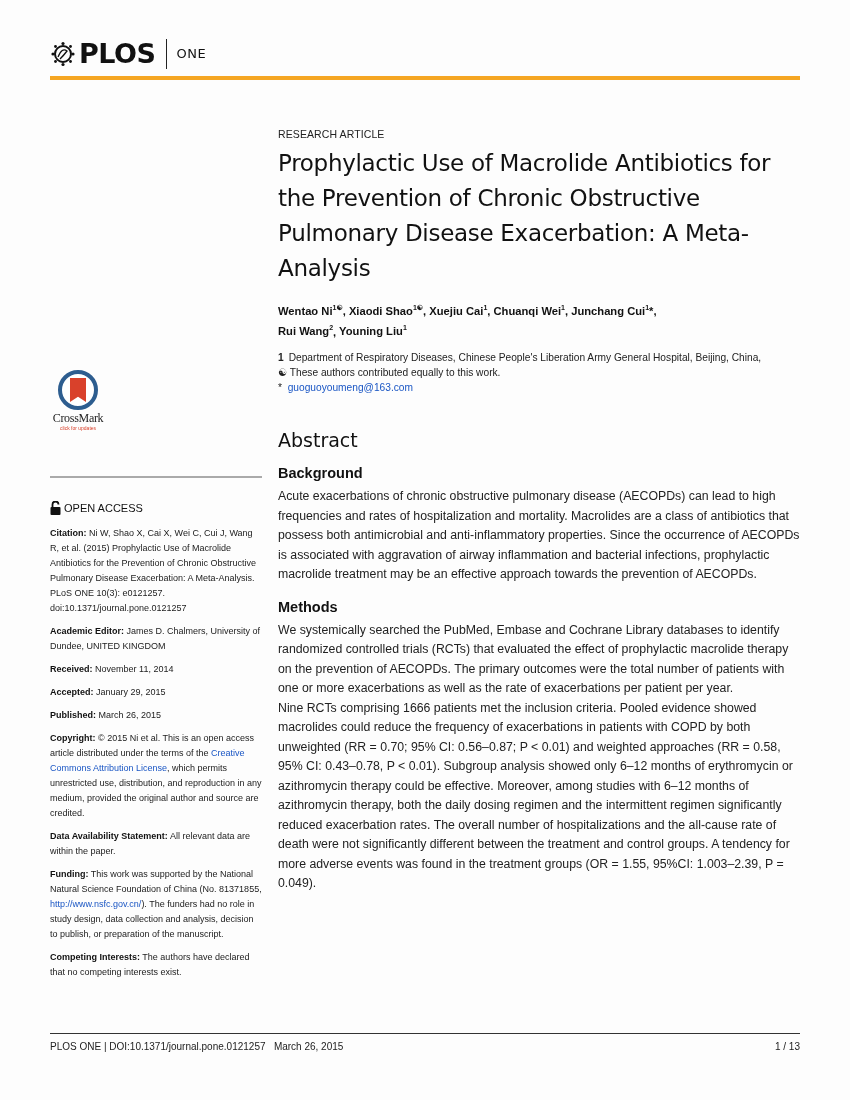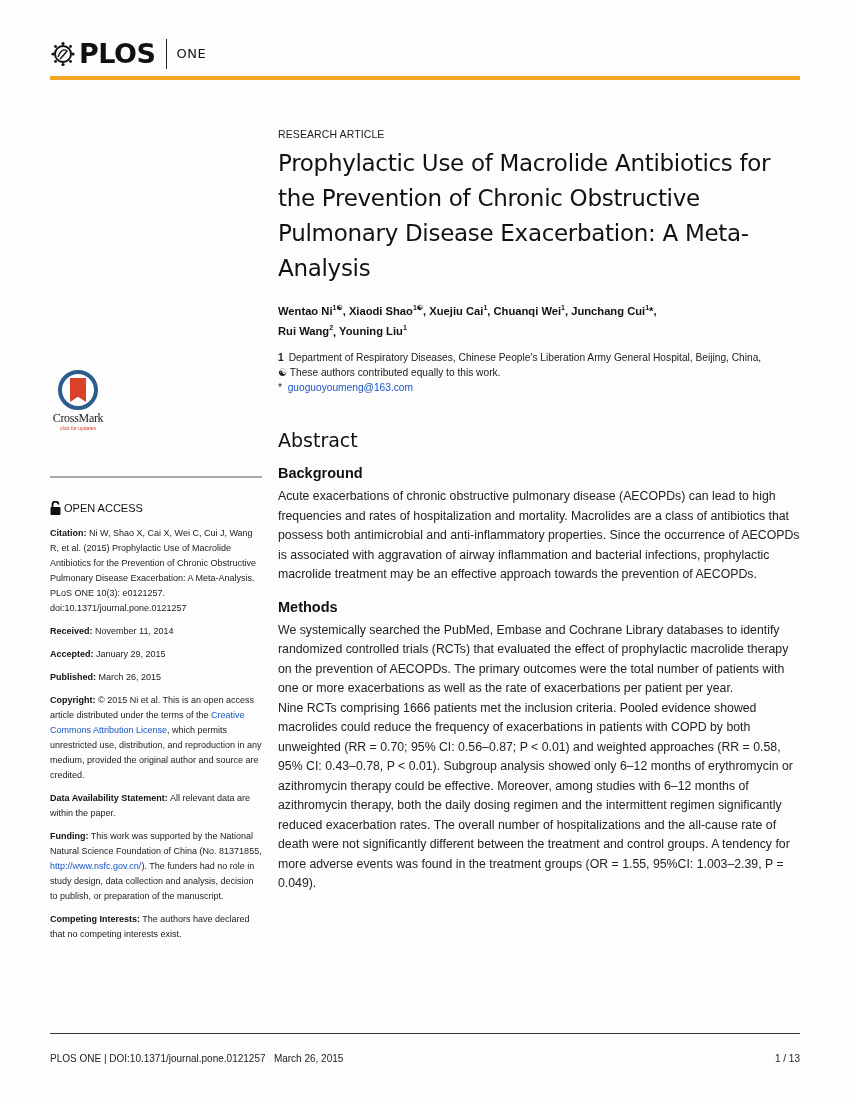--- a/index.html
+++ b/index.html
@@ -33,21 +33,21 @@
   .cm-text { font-family: "Liberation Serif", serif; font-size: 12px; color: #222; margin-top: 1px; letter-spacing: -0.3px; }
   .cm-sub { font-size: 5px; color: #d9412b; margin-top: -1px; }
   .side-rule { position: absolute; left: 0; top: 106px; width: 212px; height: 2px; background: #aaa; }
   .oa { position: absolute; left: 0; top: 131px; display: flex; align-items: center; font-size: 11px; color: #111; justify-content: center; }
   .oa-icon { margin-right: 3px; }
   .side-block { font-size: 9px; line-height: 15px; color: #222; margin: 0 0 8px 0; }
   .side-block b { color: #111; }
   .side-text { position: absolute; left: 0; top: 156px; width: 212px; }
 
   .foot-rule { position: absolute; left: 50px; top: 1033px; width: 750px; height: 1px; background: #333; }
-  .footer { position: absolute; left: 50px; top: 1041px; width: 750px; font-size: 10px; color: #222; display: flex; justify-content: space-between; margin-top: 12px; }
+  .footer { position: absolute; left: 50px; top: 1041px; width: 750px; font-size: 10px; color: #222; display: flex; justify-content: space-between; }
 </style>
 </head>
 <body>
 
 <div class="header-logo">
   <svg width="26" height="26" viewBox="0 0 26 26">
     <circle cx="13" cy="13" r="8" fill="none" stroke="#111" stroke-width="2"></circle>
     <path d="M8 16 Q12 6 17 10 Q14 14 10 18" fill="none" stroke="#111" stroke-width="1.3"></path>
     <circle cx="3" cy="13" r="1.6" fill="#111"></circle>
       <circle cx="23" cy="13" r="1.6" fill="#111"></circle>
@@ -114,20 +114,21 @@
   <div class="oa">
     <svg class="oa-icon" width="11" height="14" viewBox="0 0 11 14">
       <path d="M2.5 6 V3.5 a3 3 0 0 1 6 0" fill="none" stroke="#111" stroke-width="1.8"></path>
       <rect x="0.5" y="6" width="10" height="8" rx="1" fill="#111"></rect>
     </svg>
     <span>OPEN ACCESS</span>
   </div>
 
   <div class="side-text">
     <p class="side-block"><b>Citation:</b> <span>Ni W, Shao X, Cai X, Wei C, Cui J, Wang R, et al. (2015) Prophylactic Use of Macrolide Antibiotics for the Prevention of Chronic Obstructive Pulmonary Disease Exacerbation: A Meta-Analysis. PLoS ONE 10(3): e0121257. doi:10.1371/journal.pone.0121257</span></p>
+    <p class="side-block"><b>Academic Editor:</b> <span>James D. Chalmers, University of Dundee, UNITED KINGDOM</span></p>
     <p class="side-block"><b>Received:</b> <span>November 11, 2014</span></p>
     <p class="side-block"><b>Accepted:</b> <span>January 29, 2015</span></p>
     <p class="side-block"><b>Published:</b> <span>March 26, 2015</span></p>
     <p class="side-block"><b>Copyright:</b> <span>© 2015 Ni et al. This is an open access article distributed under the terms of the</span> <a class="link">Creative Commons Attribution License</a><span>, which permits unrestricted use, distribution, and reproduction in any medium, provided the original author and source are credited.</span></p>
     <p class="side-block"><b>Data Availability Statement:</b> <span>All relevant data are within the paper.</span></p>
     <p class="side-block"><b>Funding:</b> <span>This work was supported by the National Natural Science Foundation of China (No. 81371855,</span> <a class="link">http://www.nsfc.gov.cn/</a><span>). The funders had no role in study design, data collection and analysis, decision to publish, or preparation of the manuscript.</span></p>
     <p class="side-block"><b>Competing Interests:</b> <span>The authors have declared that no competing interests exist.</span></p>
   </div>
 </div>
 

